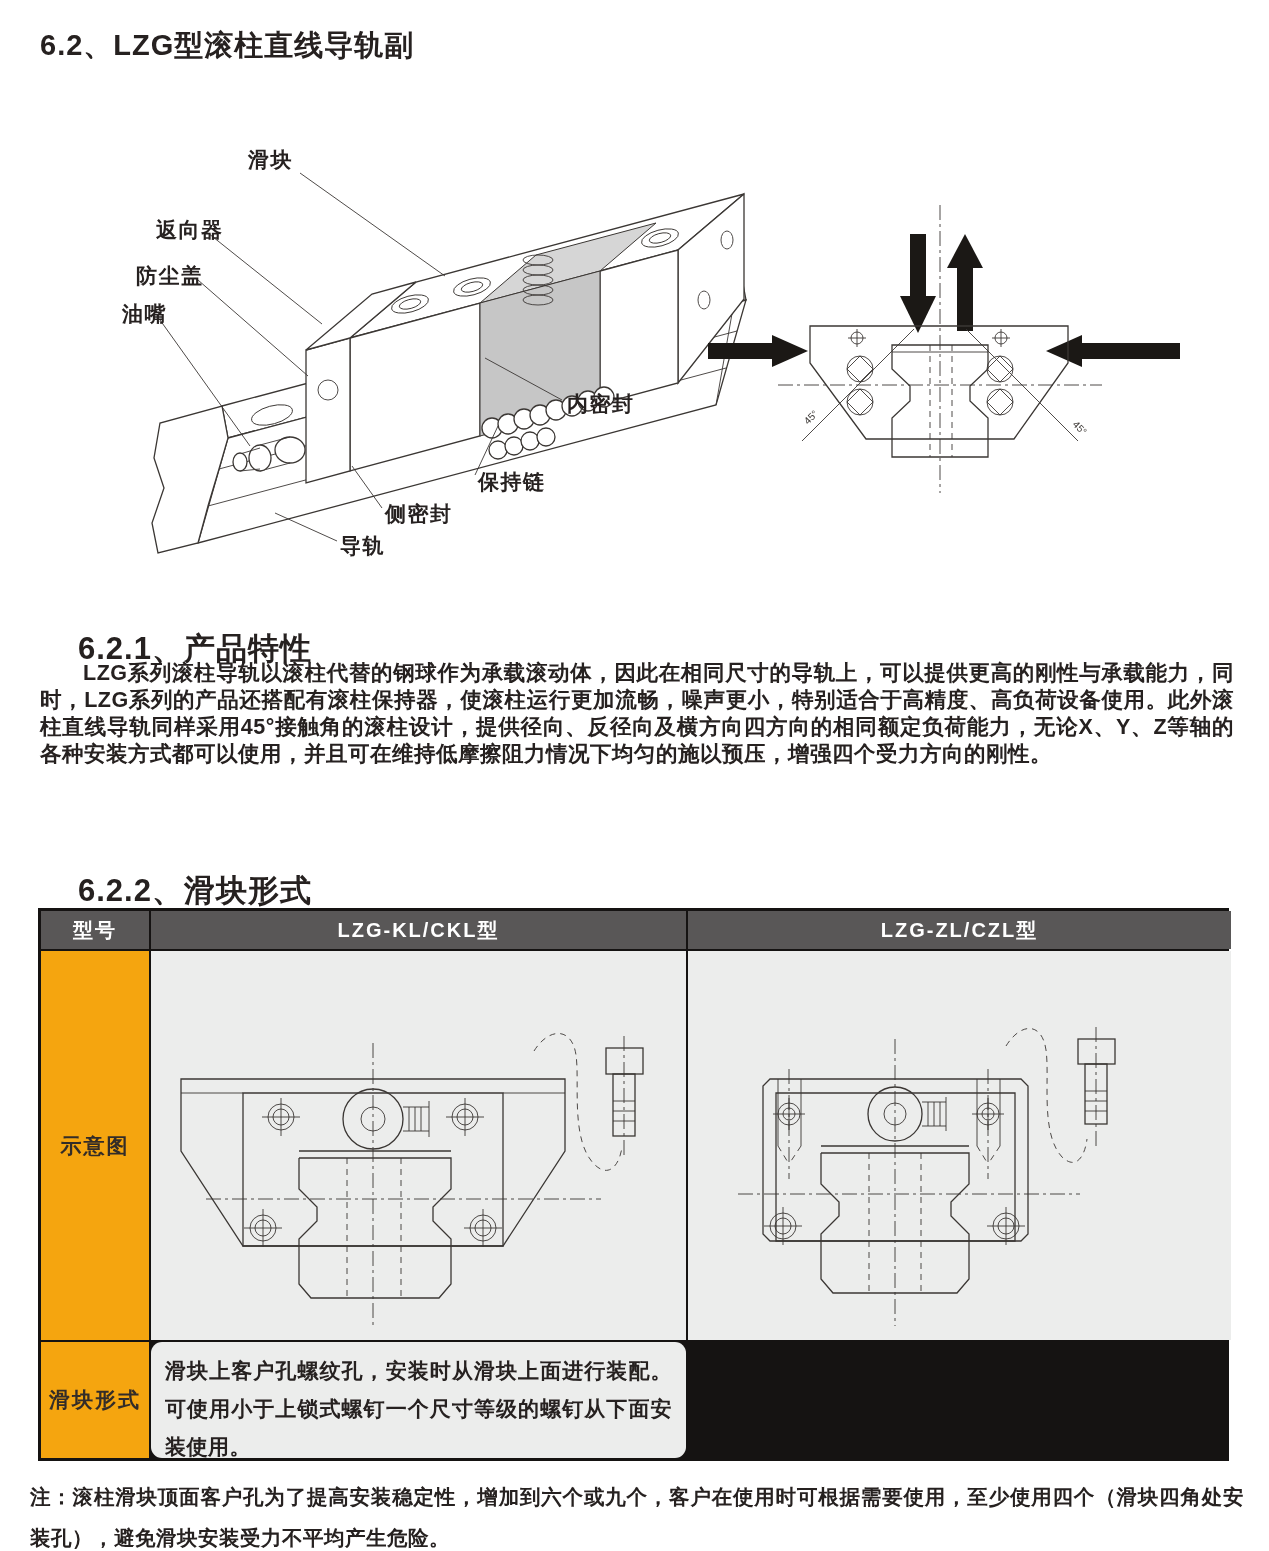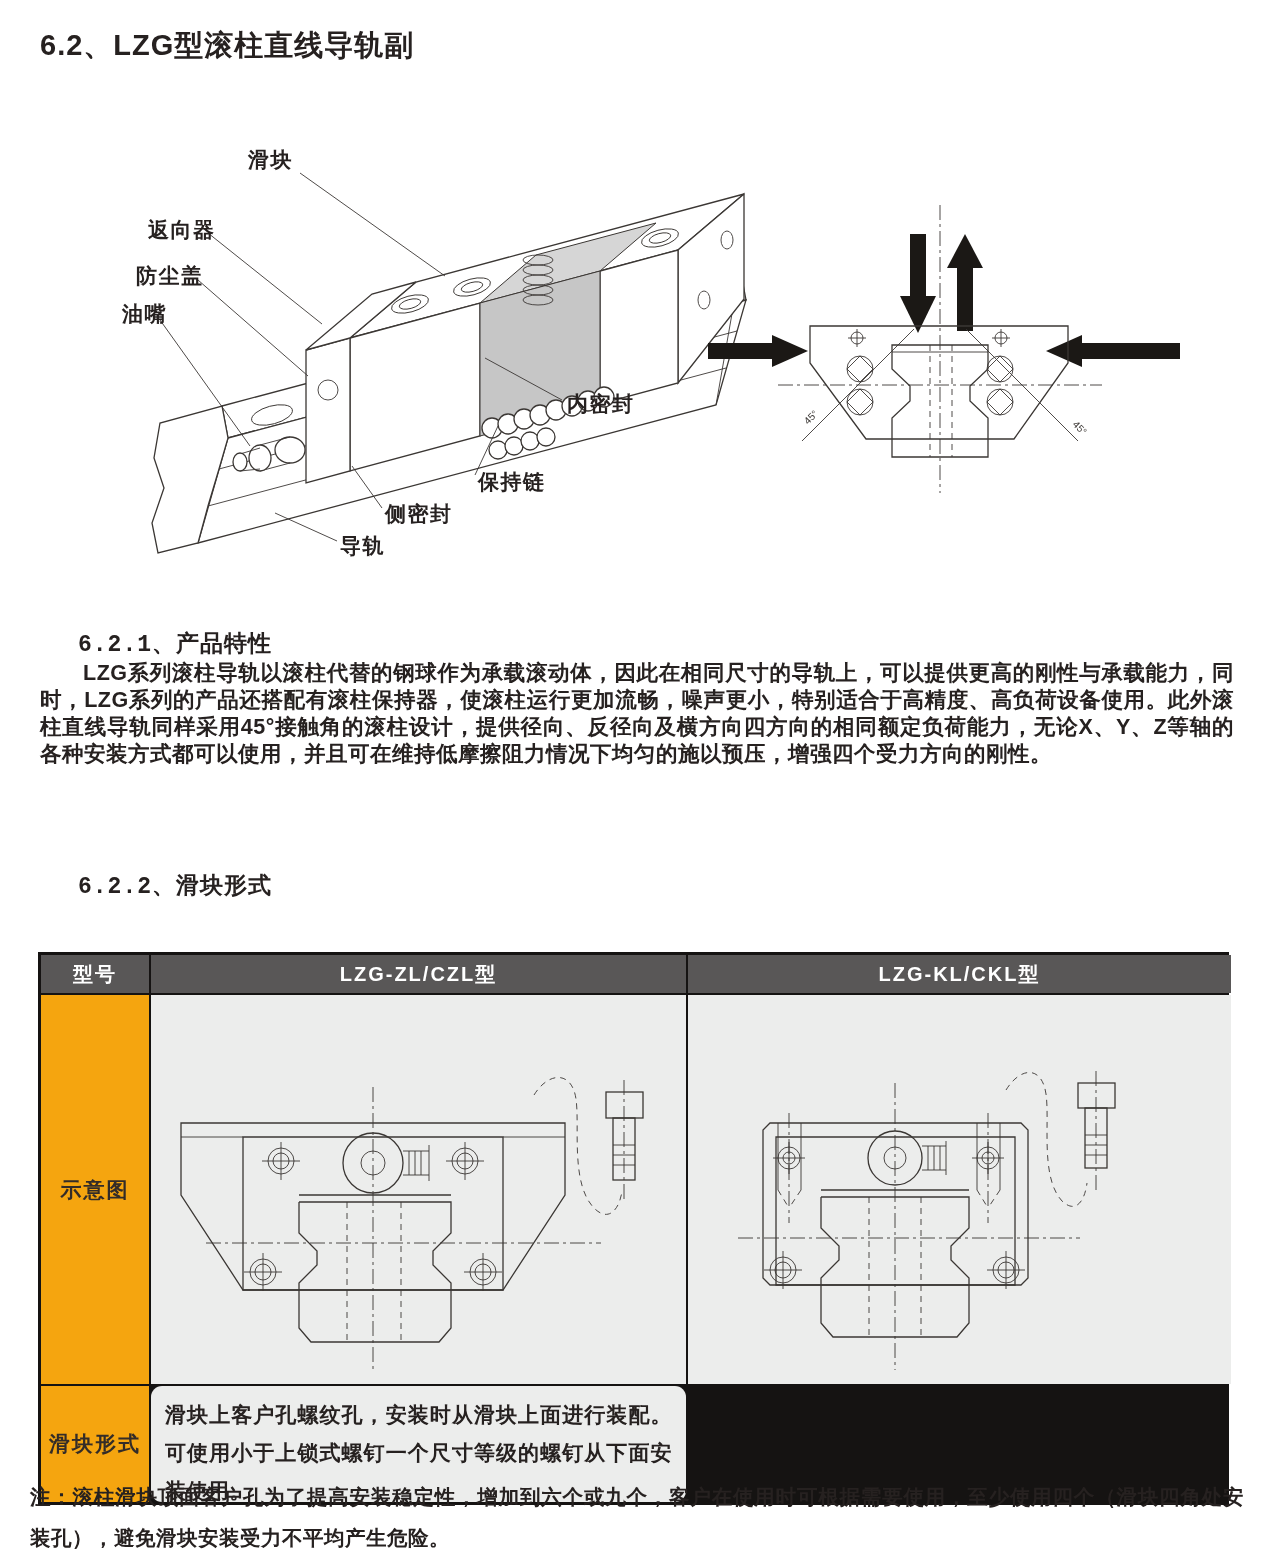--- a/index.html
+++ b/index.html
@@ -13,30 +13,30 @@
   html,body{width:1269px;height:1551px;background:#ffffff;overflow:hidden;
     font-family:"Liberation Sans","DejaVu Sans",sans-serif;color:var(--ink);}
   .page{position:relative;width:1222px;height:1551px;background:#fff;}
 
   .doc-title{position:absolute;left:40px;top:26px;font-size:29px;font-weight:bold;letter-spacing:1px;}
 
   .figure-wrap{position:absolute;left:100px;top:128px;width:1120px;height:465px;}
   .figure-wrap svg{position:absolute;left:0;top:0;}
   .part-label{position:absolute;font-size:21px;font-weight:600;letter-spacing:1.5px;white-space:nowrap;}
 
-  .sec-heading{position:absolute;font-size:23px;font-weight:bold;letter-spacing:1px;font-family:Liberation Mono, monospace;}
+  .sec-heading{position:absolute;font-size:31px;font-weight:bold;letter-spacing:1px;}
   .h-621{left:78px;top:628px;}
   .h-622{left:78px;top:858px;margin-top:12px;}
 
   .body-par{position:absolute;left:40px;top:660px;width:1194px;font-size:21.5px;
     font-weight:600;line-height:27px;text-align:justify;text-indent:2em;letter-spacing:0.5px;}
 
   .spec-table{position:absolute;left:38px;top:908px;width:1191px;
     border:3px solid #151312;background:#151312;display:grid;
-    grid-template-columns:108px 535px 1fr;grid-template-rows:38px 389px 116px;gap:2px;margin-top:44px;}
+    grid-template-columns:108px 535px 1fr;grid-template-rows:38px 389px 116px;gap:2px;}
   .cell{display:flex;align-items:center;justify-content:center;}
   .cell.head{background:var(--header_bg);color:#ffffff;font-size:20px;font-weight:bold;letter-spacing:2px;}
   .cell.rowlab{background:var(--orange);font-size:21px;font-weight:bold;letter-spacing:2px;color:#332c28;}
   .cell.content{background:var(--cell_bg);position:relative;}
   .cell.note-l{align-items:flex-start;justify-content:flex-start;padding:10px 14px;border-radius:11px;}
   .cell.note-r{justify-content:flex-start;padding:10px 22px;}
   .asm-text{font-size:21px;font-weight:600;line-height:38px;text-align:justify;letter-spacing:0.5px;}
 
   .footnote{position:absolute;left:30px;top:1476px;width:1214px;font-size:20.5px;
     font-weight:bold;line-height:41px;text-align:justify;letter-spacing:0.5px;}
@@ -175,38 +175,38 @@
             <path d="M340,196 L353,209 L340,222 L327,209 Z"></path>
         </g>
 
         <path class="thin" d="M142,248 L254,136 M418,248 L306,136"></path>
         <text x="148" y="232" font-size="10" fill="#3b3734" transform="rotate(-45 148 232)">45°</text>
         <text x="412" y="232" font-size="10" fill="#3b3734" transform="rotate(45 412 232)">45°</text>
       </g>
     </svg>
 
     <div class="part-label" style="left:148px;top:18px">滑块</div>
-    <div class="part-label" style="left:48px;top:88px">返向器</div>
+    <div class="part-label" style="left:56px;top:88px">返向器</div>
     <div class="part-label" style="left:36px;top:134px">防尘盖</div>
     <div class="part-label" style="left:22px;top:172px">油嘴</div>
     <div class="part-label" style="left:467px;top:262px">内密封</div>
     <div class="part-label" style="left:378px;top:340px">保持链</div>
     <div class="part-label" style="left:285px;top:372px">侧密封</div>
     <div class="part-label" style="left:240px;top:404px">导轨</div>
   </div>
 
   <h2 class="sec-heading h-621">6.2.1、产品特性</h2>
   <p class="body-par">LZG系列滚柱导轨以滚柱代替的钢球作为承载滚动体，因此在相同尺寸的导轨上，可以提供更高的刚性与承载能力，同时，LZG系列的产品还搭配有滚柱保持器，使滚柱运行更加流畅，噪声更小，特别适合于高精度、高负荷设备使用。此外滚柱直线导轨同样采用45°接触角的滚柱设计，提供径向、反径向及横方向四方向的相同额定负荷能力，无论X、Y、Z等轴的各种安装方式都可以使用，并且可在维持低摩擦阻力情况下均匀的施以预压，增强四个受力方向的刚性。</p>
 
   <h2 class="sec-heading h-622">6.2.2、滑块形式</h2>
 
   <div class="spec-table">
     <div class="cell head">型号</div>
+    <div class="cell head">LZG-KL/CKL型</div>
     <div class="cell head">LZG-ZL/CZL型</div>
-    <div class="cell head">LZG-KL/CKL型</div>
 
     <div class="cell rowlab">示意图</div>
 
     <div class="cell content">
       <svg width="535" height="389" viewBox="0 0 535 389">
         <path class="cline" d="M222,92 V378"></path>
         <path class="cline" d="M55,248 H450"></path>
         <path class="ln" d="M30,128 L414,128 L414,200 L352,295 L92,295 L30,200 Z"></path>
         <path class="thin" d="M30,142 H92 M352,142 H414"></path>
         <path class="ln" d="M92,142 H352 V295 H92 Z"></path>

